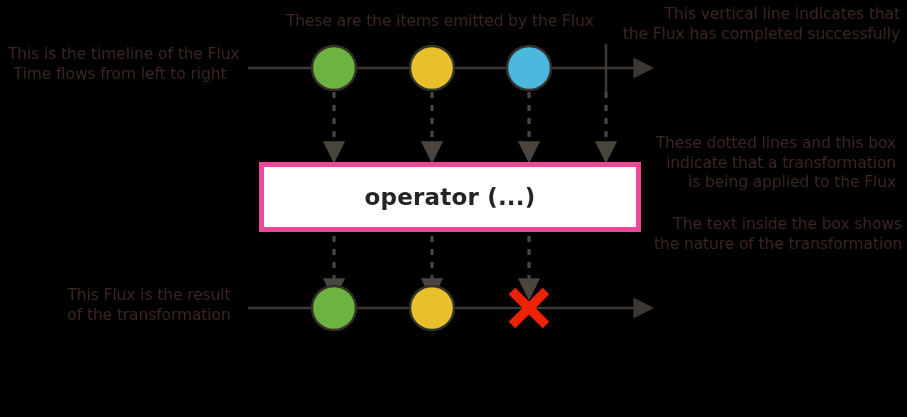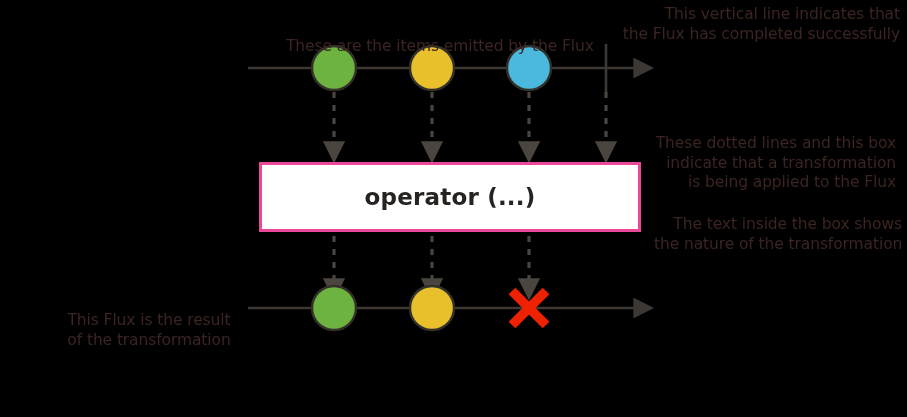--- a/index.html
+++ b/index.html
@@ -19,38 +19,38 @@
   }
   .ann {
     position: absolute;
     color: #3b2422;
     font-size: 15.5px;
     line-height: 19.5px;
     font-family: "DejaVu Sans", sans-serif;
     white-space: pre;
     letter-spacing: -0.1px;
   }
-  .ann.center { text-align: center; margin-top: 25px; }
+  .ann.center { text-align: center; }
   .ann.left   { text-align: right; }
 
   svg#art {
     position: absolute;
     left: 0; top: 0;
     width: 907px;
     height: 417px;
   }
 
   .opbox {
     position: absolute;
     left: 259px;
     top: 162px;
     width: 382px;
     height: 70px;
     background: #ffffff;
-    border: 3px solid #ec4899;
+    border: 5px solid #ec4899;
     box-sizing: border-box;
     display: flex;
     align-items: center;
     justify-content: center;
   }
   .opbox-label {
     font-family: "DejaVu Sans", sans-serif;
     font-weight: bold;
     font-size: 23px;
     color: #262321;
@@ -105,20 +105,22 @@
         <line x1="512" y1="291" x2="546" y2="325"></line>
         <line x1="546" y1="291" x2="512" y2="325"></line>
       </g>
     </g>
   </svg>
 
   <div class="opbox">
     <span class="opbox-label">operator (...)</span>
   </div>
 
+  <div class="ann center" style="left:8px; top:45px; width:224px;">This is the timeline of the Flux
+Time flows from left to right</div>
 
   <div class="ann center" style="left:286px; top:12px; width:300px;">These are the items emitted by the Flux</div>
 
   <div class="ann left" style="left:600px; top:5px; width:300px;">This vertical line indicates that
 the Flux has completed successfully</div>
 
   <div class="ann left" style="left:648px; top:134px; width:248px;">These dotted lines and this box
 indicate that a transformation
 is being applied to the Flux</div>
 

